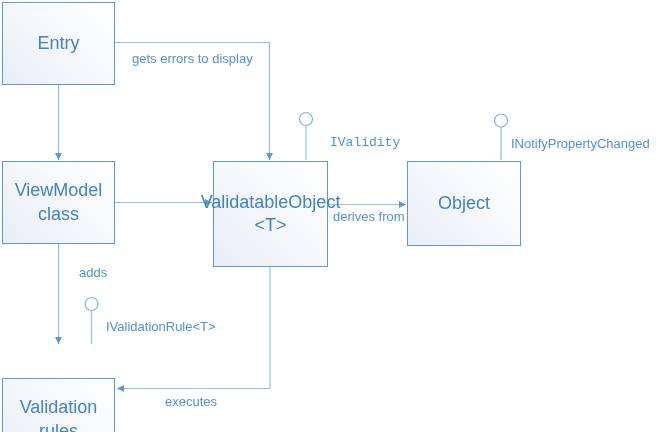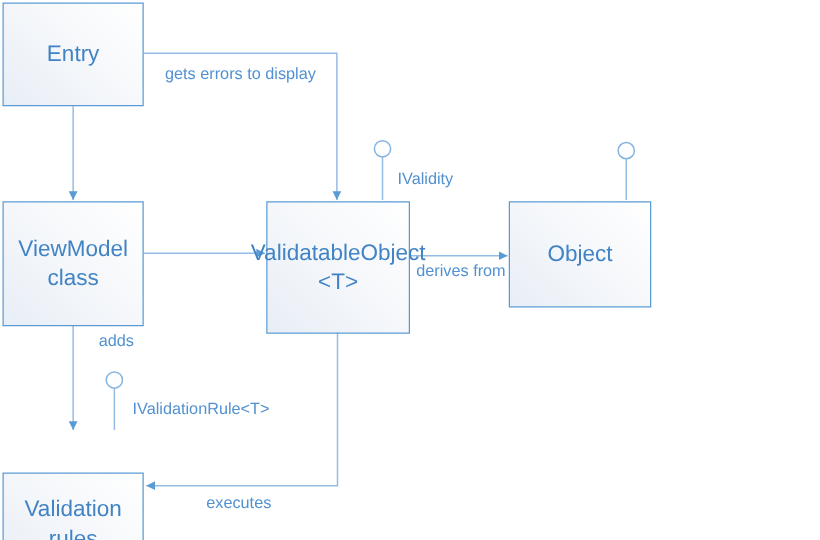--- a/index.html
+++ b/index.html
@@ -41,38 +41,38 @@
     font-size: 18px;
     line-height: 1.3;
     display: flex;
     flex-direction: column;
     align-items: center;
     justify-content: center;
     text-align: center;
     z-index: 2;
   }
   .node-entry            { left: 2px;   top: 2px;   width: 113px; height: 83px; }
-  .node-viewmodel        { left: 2px;   top: 161px; width: 113px; height: 100px; }
+  .node-viewmodel        { left: 2px;   top: 161px; width: 113px; height: 83px; }
   .node-validatable      { left: 213px; top: 161px; width: 115px; height: 106px; }
   .node-extended         { left: 407px; top: 161px; width: 114px; height: 85px; }
   .node-validation-rules { left: 2px;   top: 345px; width: 113px; height: 83px; margin-top: 33px; }
   .edge-label {
     position: absolute;
     font-size: 13px;
     color: #5191d0;
     white-space: nowrap;
     z-index: 3;
   }
   .lbl-gets-errors      { left: 132px; top: 51px;  }
   .lbl-sets-properties  { left: 67px;  top: 116px; }
   .lbl-creates-and-uses { left: 117px; top: 214px; }
   .lbl-derives-from     { left: 333px; top: 209px; text-align: right; }
   .lbl-adds             { left: 79px;  top: 265px; }
   .lbl-executes         { left: 165px; top: 394px; }
-  .lbl-ivalidity        { left: 318px; top: 135px; }
+  .lbl-ivalidity        { left: 330px; top: 135px; font-family: Liberation Mono, monospace; }
   .lbl-inotify          { left: 511px; top: 136px; }
   .lbl-ivalidationrule  { left: 106px; top: 319px; }
 </style>
 </head>
 <body>
 
 <div class="canvas">
 
   <svg class="connector-layer" width="656" height="432">
     <defs>
@@ -129,15 +129,16 @@
   <div class="node node-validation-rules">
     <span>Validation rules</span>
   </div>
 
   <div class="edge-label lbl-gets-errors">gets errors to display</div>
   <div class="edge-label lbl-derives-from">derives from</div>
   <div class="edge-label lbl-adds">adds</div>
   <div class="edge-label lbl-executes">executes</div>
 
   <div class="edge-label lbl-ivalidity">IValidity</div>
+  <div class="edge-label lbl-inotify">INotifyPropertyChanged</div>
   <div class="edge-label lbl-ivalidationrule">IValidationRule&lt;T&gt;</div>
 
 </div>
 
 </body></html>

